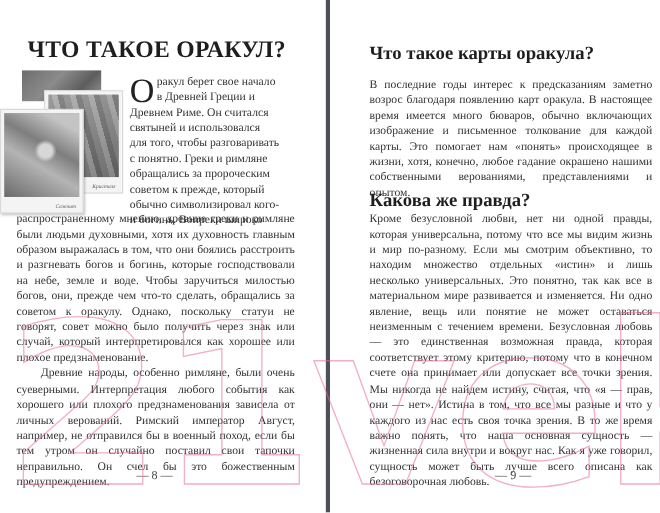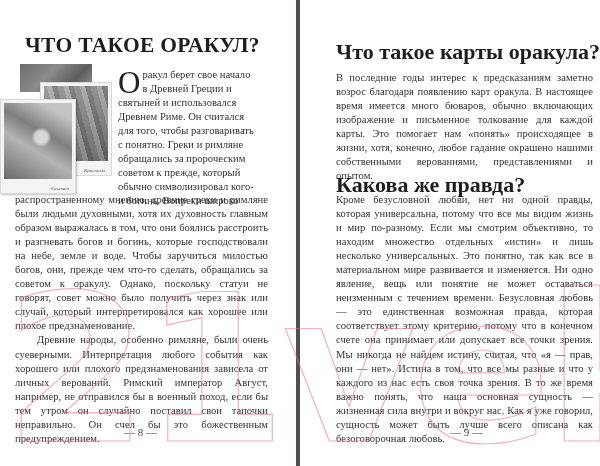--- a/index.html
+++ b/index.html
@@ -36,21 +36,21 @@
   .drop-text { position: absolute; left: 118px; top: 68px; width: 160px; }
   .drop-cap { float: left; font-family: "Liberation Serif", serif; font-size: 31px; line-height: 24px; margin: 3px 2px 0 0; color: #222; }
   .body-left { position: absolute; left: 15px; top: 193px; width: 253px; }
   .indent { text-indent: 22px !important; }
 
   .folio { position: absolute; top: 426px; font-family: "Liberation Serif", serif; font-size: 11px; color: #444; }
   .folio-left { left: 124px; }
   .folio-right { left: 450px; }
 
   
-  .section-title { position: absolute; font-family: "Liberation Serif", serif; font-weight: bold; font-size: 22px; color: #1e1e1e; white-space: nowrap; }
+  .section-title { position: absolute; font-family: "Liberation Serif", serif; font-weight: bold; font-size: 17px; color: #1e1e1e; white-space: nowrap; }
   .sec1-title { left: 336px; top: 39px; }
   .sec1-body { position: absolute; left: 336px; top: 60px; width: 257px; margin-top: 11px; }
   .sec2-title { left: 336px; top: 172px; }
   .sec2-body { position: absolute; left: 336px; top: 193px; width: 257px; }
 
   
   .watermark { position: absolute; left: 5px; top: 290px; width: 600px; height: 160px; pointer-events: none; }
   .watermark span { font-family: "DejaVu Sans", sans-serif; font-weight: bold; font-size: 205px; line-height: 160px; color: transparent; -webkit-text-stroke: 1.2px rgba(232,110,150,0.55); letter-spacing: -4px; white-space: nowrap; }
 </style>
 </head>
@@ -69,22 +69,22 @@
       <div class="card card-front">
         <div class="photo"></div>
         <span class="caption">Селенит</span>
       </div>
     </div>
 
     <div class="drop-text text">
       <span class="drop-cap">О</span>
       <div>ракул берет свое начало</div>
       <div>в Древней Греции и</div>
+      <div>Древнем Риме. Он считался</div>
       <div>святыней и использовался</div>
-      <div>Древнем Риме. Он считался</div>
       <div>для того, чтобы разговаривать</div>
       <div>с понятно. Греки и римляне</div>
       <div>обращались за пророческим</div>
       <div>советом к прежде, который</div>
       <div>обычно символизировал кого-</div>
       <div>и богинь. Вопреки широко</div>
     </div>
 
     <div class="body-left text">
       <p>распространенному мнению, древние греки и римляне были людьми духовными, хотя их духовность главным образом выражалась в том, что они боялись расстроить и разгневать богов и богинь, которые господствовали на небе, земле и воде. Чтобы заручиться милостью богов, они, прежде чем что-то сделать, обращались за советом к оракулу. Однако, поскольку статуи не говорят, совет можно было получить через знак или случай, который интерпретировался как хорошее или плохое предзнаменование.</p>

